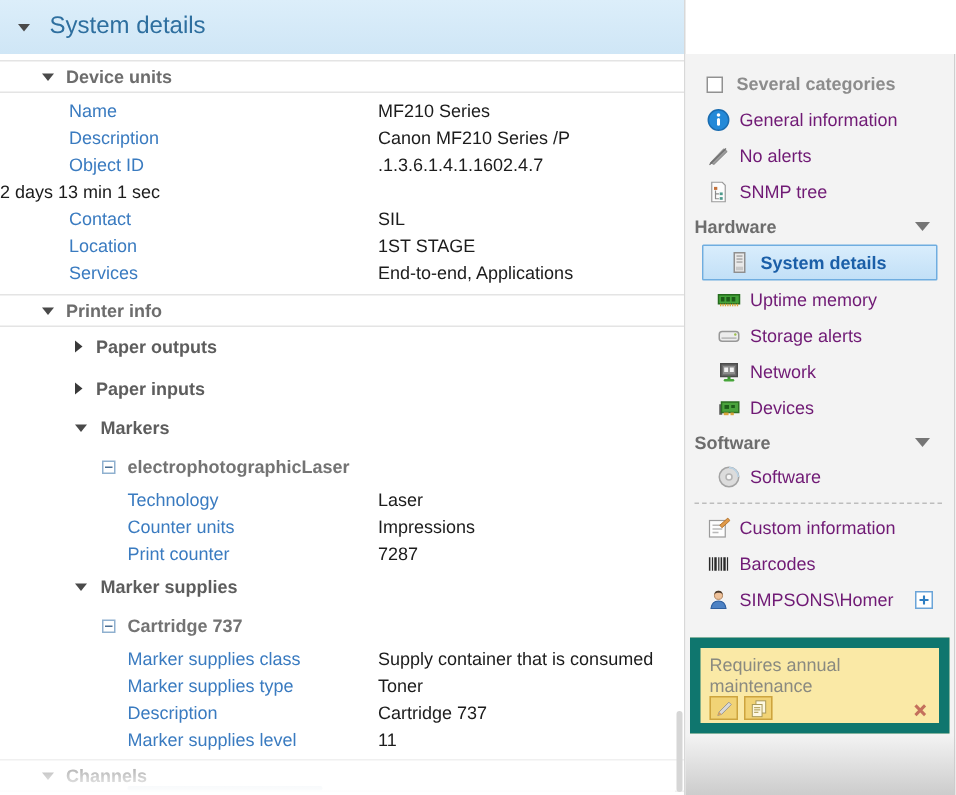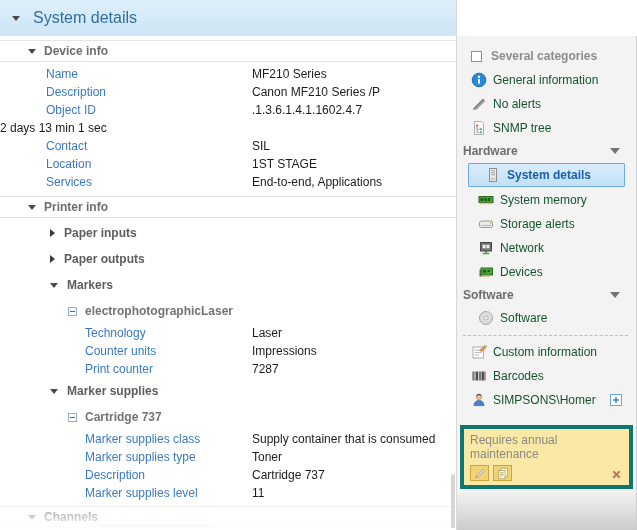--- a/index.html
+++ b/index.html
@@ -63,21 +63,21 @@
   .divider { position: absolute; left: 456px; top: 0; width: 1px; height: 530px; background: #d8d8d8; }
   .scroll-thumb { position: absolute; left: 451px; top: 474px; width: 4px; height: 54px; background: #d6d6d6; border-radius: 2px; }
 
   
   .sidebar {
     position: absolute; left: 457px; top: 0; width: 180px; height: 530px;
     background: #f3f3f3; border-right: 1px solid #cfcfcf;
     padding-top: 8px;
     margin-top: 36px;
   }
-  .side-item { height: 24px; display: flex; align-items: center; color: #14532d; padding-left: 14px; }
+  .side-item { height: 24px; display: flex; align-items: center; color: #701a75; padding-left: 14px; }
   .side-item .icon16 { width: 16px; height: 16px; display: inline-flex; flex: none; }
   .side-item .side-label { margin-left: 6px; white-space: nowrap; }
   .side-item.sub { padding-left: 21px; }
   .side-item.check-item { color: #8c8c8c; font-weight: bold; }
   .checkbox { width: 11px; height: 11px; background: #fff; border: 1px solid #919191; flex: none; margin-right: 3px; }
 
   .side-section {
     height: 22px; display: flex; align-items: center;
     padding-left: 6px; padding-right: 16px;
     color: #6d6d6d; font-weight: bold;
@@ -90,21 +90,21 @@
     border: 1px solid #6fade0; border-radius: 1px;
     font-weight: bold; color: #1b5fa8;
   }
 
   .dash-sep { margin: 5px 8px 4px 6px; border-top: 1px dashed #bdbdbd; height: 0; }
 
   .plus-btn { margin-left: auto; margin-right: 14px; width: 12px; height: 12px; display: inline-flex; }
 
   .note {
     margin: 13px 3px 0 3px; height: 64px;
-    background: #fae9a6; border: 4px solid #0f766e;
+    background: #fae9a6; border: 7px solid #0f766e;
     padding: 4px 6px; color: #8a8a80;
     display: flex; flex-direction: column;
   }
   .note-text { line-height: 14px; }
   .note-toolbar { margin-top: auto; display: flex; align-items: flex-end; }
   .note-btn {
     width: 19px; height: 16px; margin-right: 4px;
     background: #f1d376; border: 1px solid #cda43e;
     display: inline-flex; align-items: center; justify-content: center;
   }
@@ -117,21 +117,21 @@
 
 <div class="main">
 
   <div class="main-header">
     <span class="arr-down"></span>
     <span class="main-title">System details</span>
   </div>
 
   <div class="sec-header">
     <span class="arr-down"></span>
-    <span class="sec-label">Device info</span>
+    <span class="sec-label">Device units</span>
   </div>
   <div class="rows-pad">
     <div class="kv-row">
       <span class="kv-label lvl1">Name</span>
       <span class="kv-value">MF210 Series</span>
     </div>
     <div class="kv-row">
       <span class="kv-label lvl1">Description</span>
       <span class="kv-value">Canon MF210 Series /P</span>
     </div>
@@ -154,27 +154,27 @@
       <span class="kv-label lvl1">Services</span>
       <span class="kv-value">End-to-end, Applications</span>
     </div>
   </div>
 
   <div class="sec-header" style="margin-top:2px;">
     <span class="arr-down"></span>
     <span class="sec-label">Printer info</span>
   </div>
 
+  <div class="tree-row">
+    <span class="arr-right"></span>
+    <span class="tree-label">Paper outputs</span>
+  </div>
   <div class="tree-row" style="margin-top:2px;">
     <span class="arr-right"></span>
     <span class="tree-label">Paper inputs</span>
-  </div>
-  <div class="tree-row">
-    <span class="arr-right"></span>
-    <span class="tree-label">Paper outputs</span>
   </div>
   <div class="tree-row">
     <span class="arr-down"></span>
     <span class="tree-label">Markers</span>
   </div>
 
   <div class="minus-row">
     <span class="minus-box"></span>
     <span class="tree-label">electrophotographicLaser</span>
   </div>
@@ -303,21 +303,21 @@
             <rect x="3.6" y="10.5" width="0.9" height="1.7"></rect>
             <rect x="5.2" y="10.5" width="0.9" height="1.7"></rect>
             <rect x="6.8" y="10.5" width="0.9" height="1.7"></rect>
             <rect x="8.4" y="10.5" width="0.9" height="1.7"></rect>
             <rect x="10" y="10.5" width="0.9" height="1.7"></rect>
             <rect x="11.6" y="10.5" width="0.9" height="1.7"></rect>
             <rect x="13.2" y="10.5" width="0.9" height="1.7"></rect>
           </g>
         </svg>
     </span>
-    <span class="side-label">System memory</span>
+    <span class="side-label">Uptime memory</span>
   </div>
 
   <div class="side-item sub">
     <span class="icon16">
       <svg viewBox="0 0 16 16" width="16" height="16">
           <rect x="1.5" y="5" width="13" height="6.5" rx="2" fill="#ececec" stroke="#979797"></rect>
           <line x1="3" y1="9.4" x2="13" y2="9.4" stroke="#b5b5b5"></line>
           <circle cx="12.2" cy="7" r="0.8" fill="#9bbf4a"></circle>
         </svg>
     </span>

